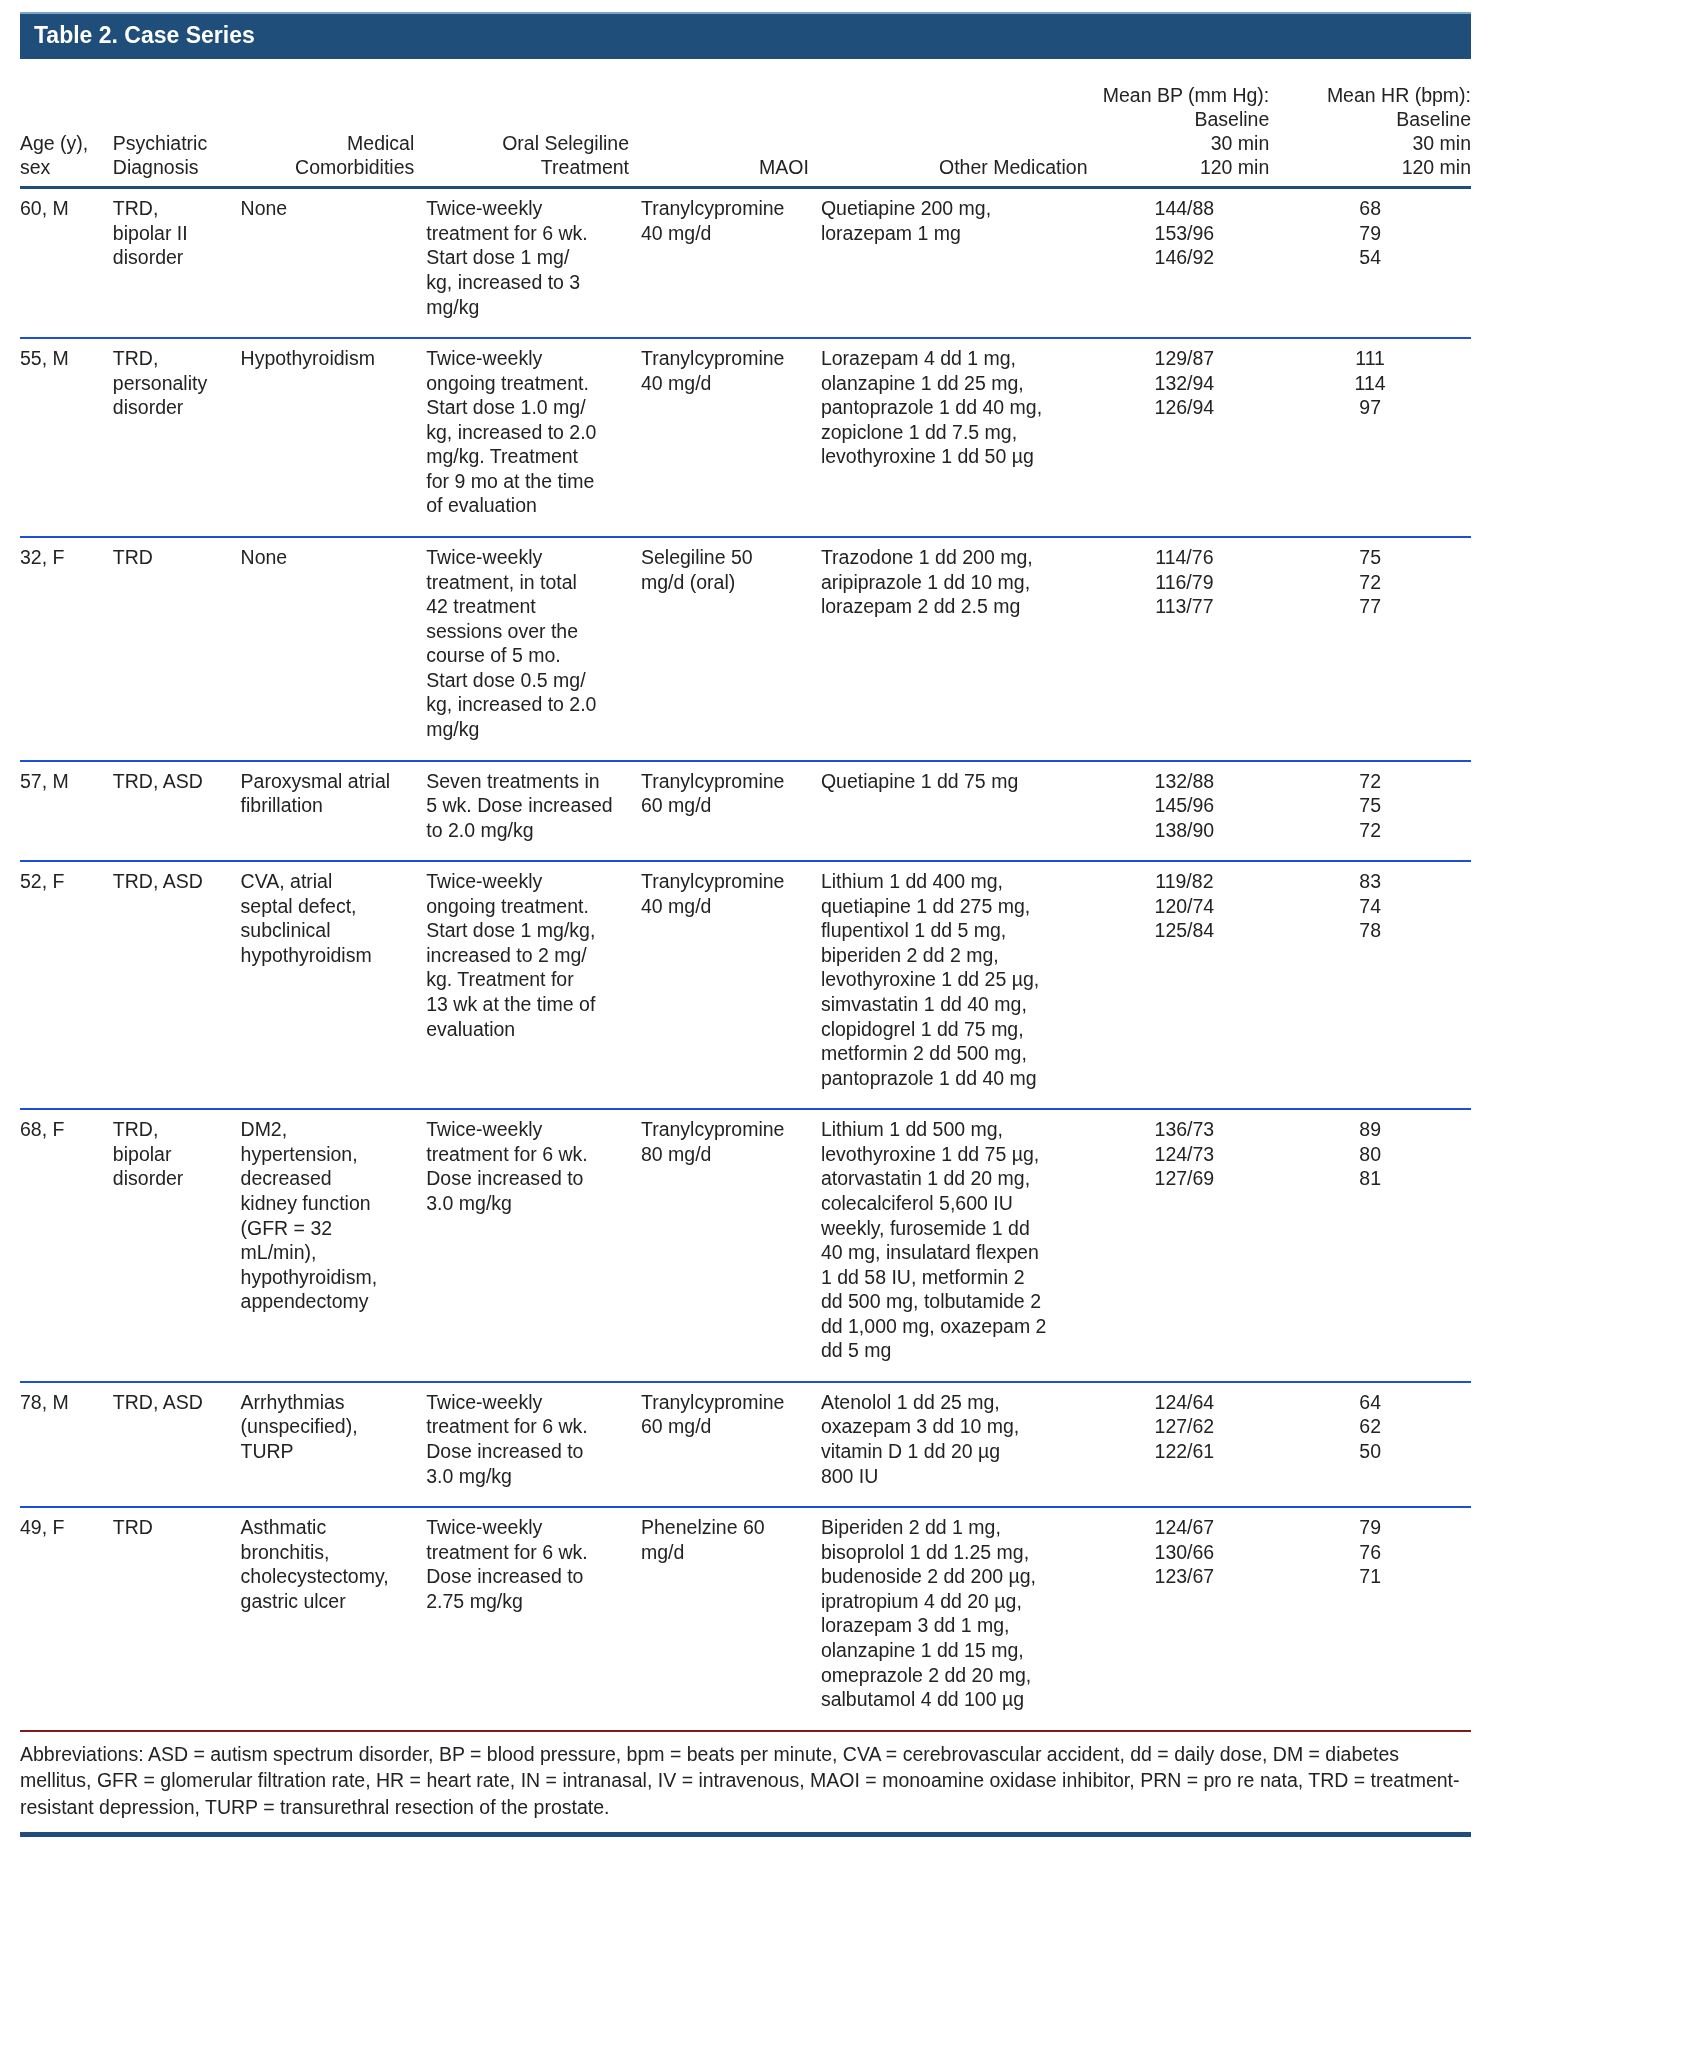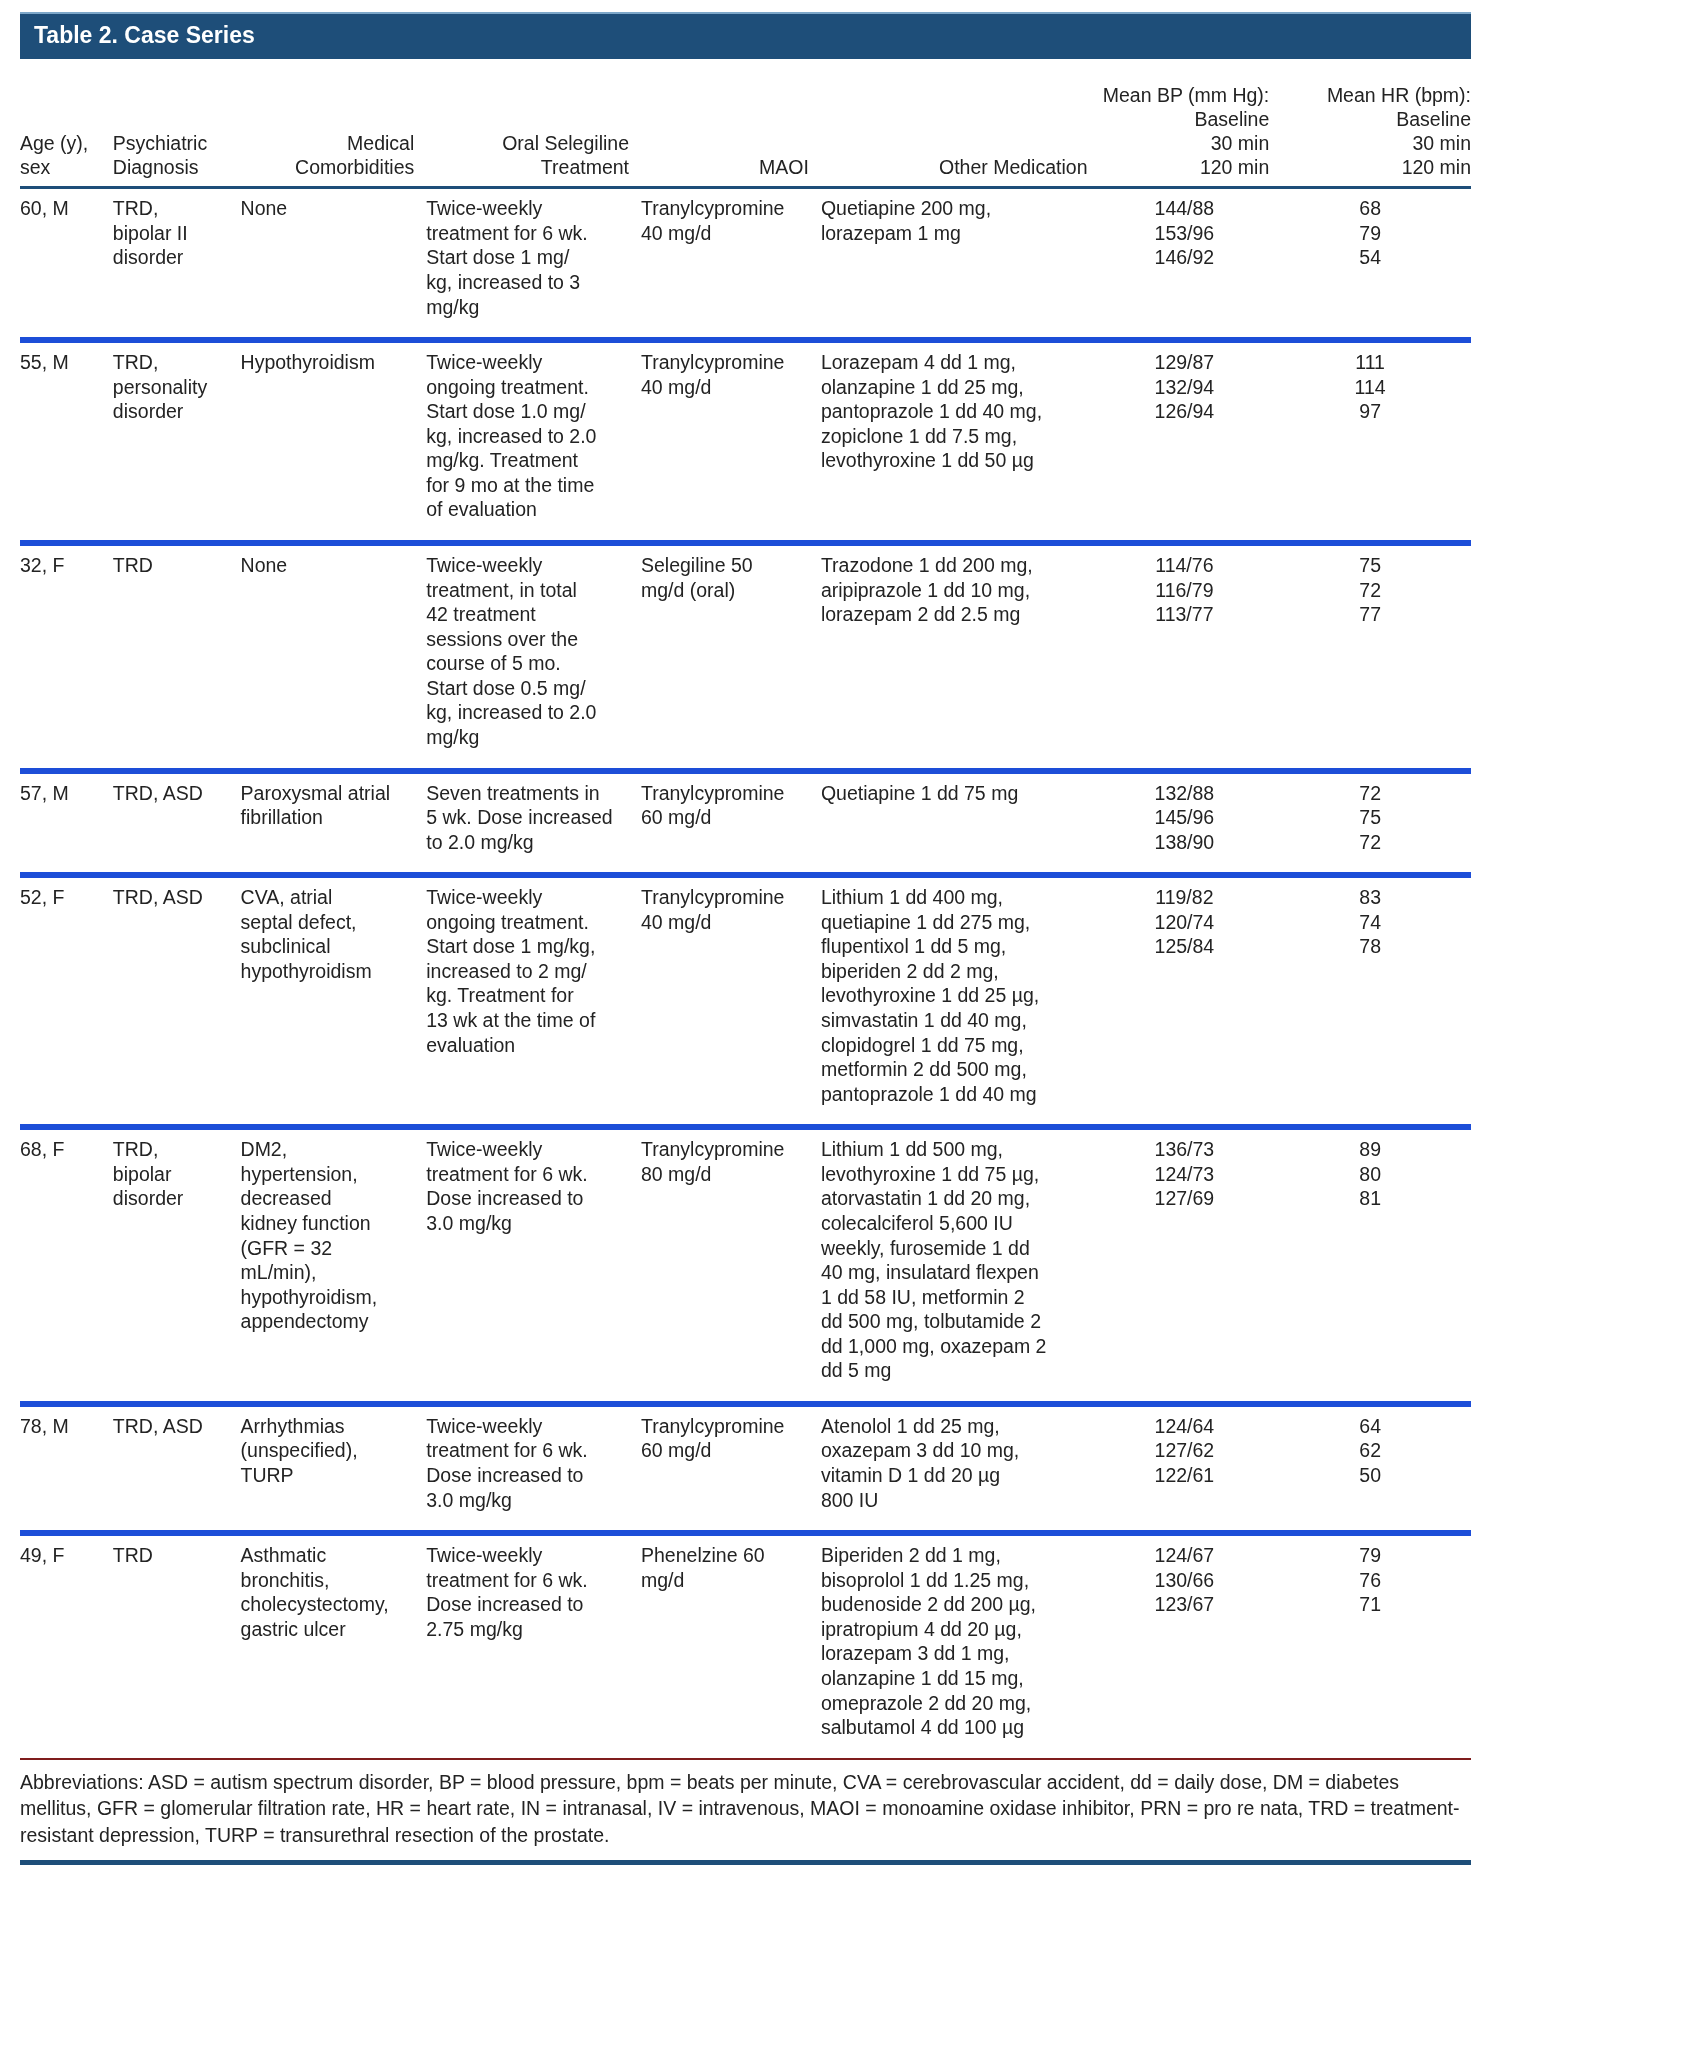--- a/index.html
+++ b/index.html
@@ -45,21 +45,21 @@
     color: #232323;
   }
   th:nth-child(1), th:nth-child(2) {
     text-align: left;
     margin-left: 34px;
   }
   th:nth-child(7), th:nth-child(8) {
     padding-right: 0;
   }
   tbody tr {
-    border-bottom: 6px solid #1d4ed8;
+    border-bottom: 2px solid #1d4ed8;
   }
   tbody tr:last-child {
     border-bottom: 2px solid #7f1d1d;
   }
   td {
     font-size: 19.5px;
     line-height: 1.26;
     vertical-align: top;
     text-align: left;
     padding: 7px 12px 18px 0;

